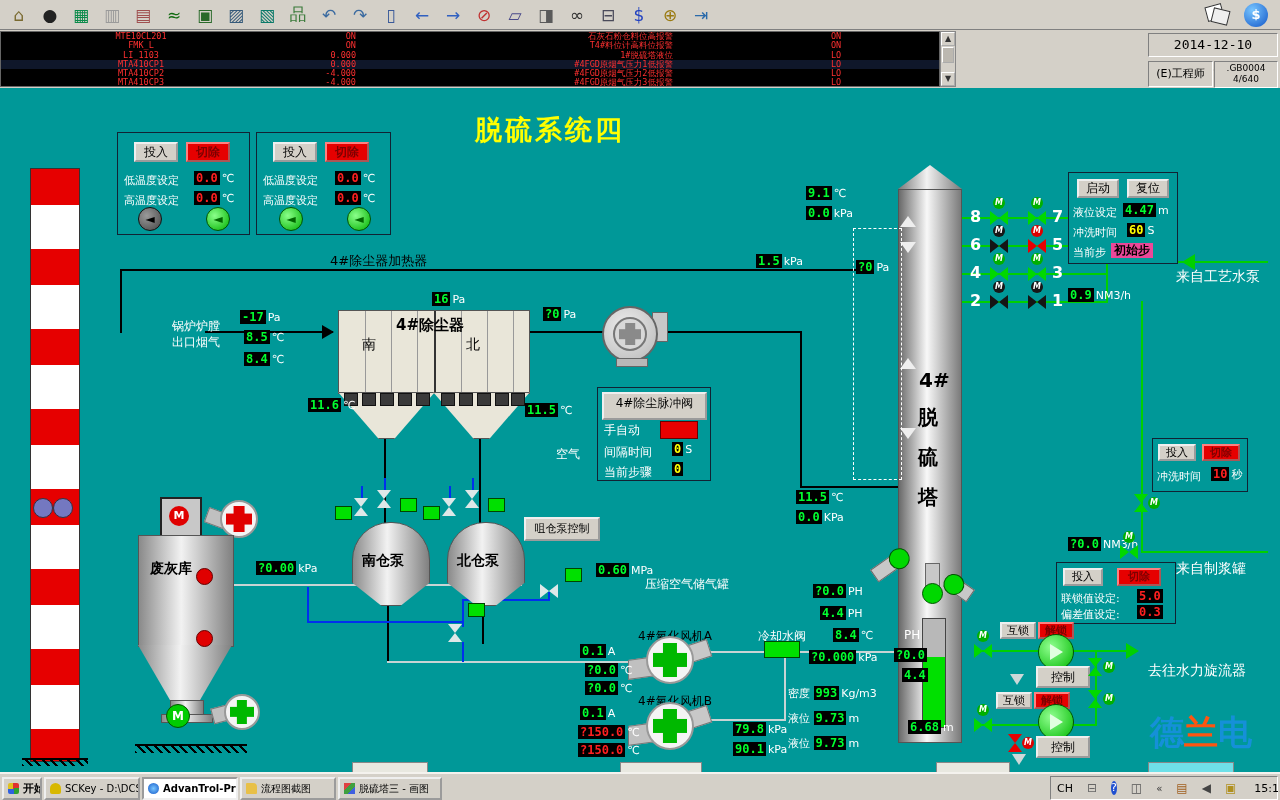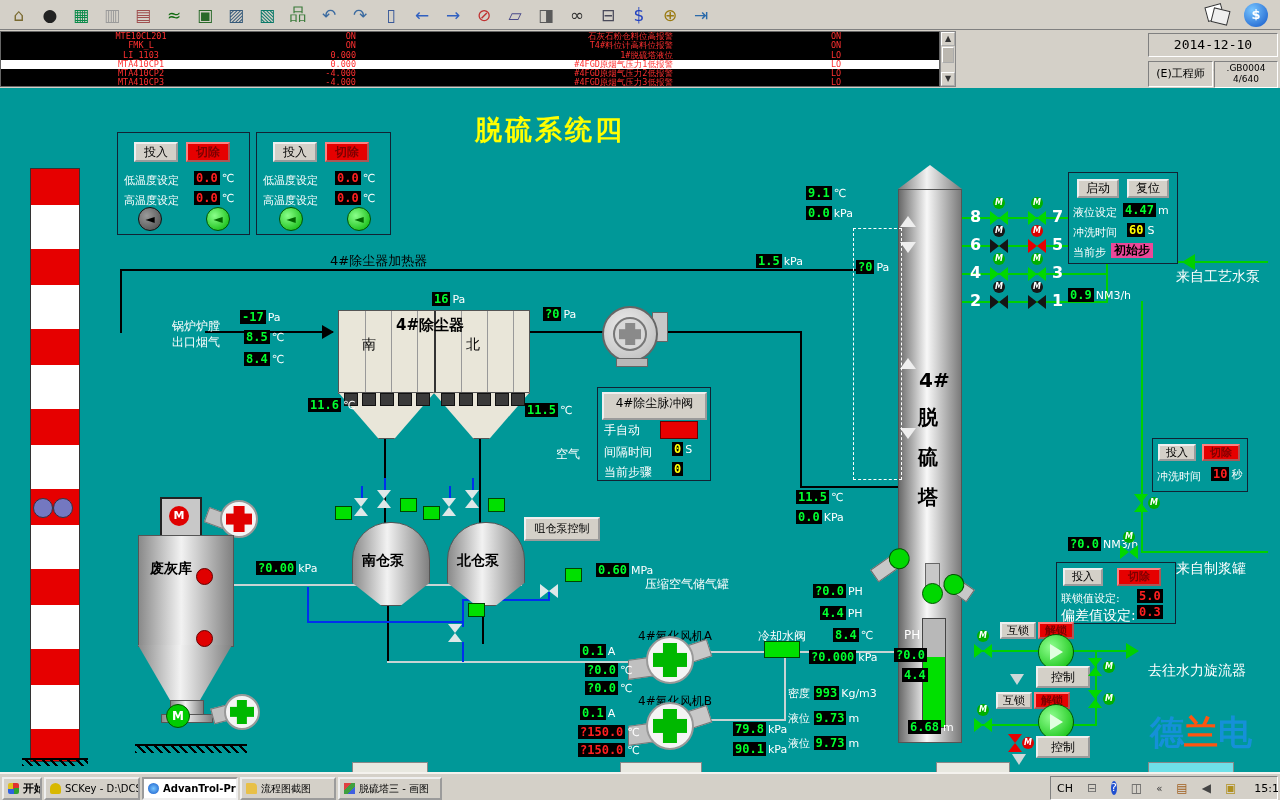--- a/index.html
+++ b/index.html
@@ -5,21 +5,21 @@
   html,body{margin:0;padding:0;background:#555;font-family:"DejaVu Sans","Liberation Sans",sans-serif;}
   #stage{position:relative;width:1280px;height:800px;background:#009898;overflow:hidden;}
   .abs{position:absolute;}
   
   #toolbar{position:absolute;left:0;top:0;width:1280px;height:30px;background:#d4d0c8;border-bottom:1px solid #808080;display:flex;align-items:center;gap:9px;padding-left:8px;box-sizing:border-box;}
   .tbi{font-size:17px;color:#3a5a6a;width:22px;text-align:center;cursor:pointer;}
   
   #alarmwrap{position:absolute;left:0;top:30px;width:1280px;height:58px;background:#d4d0c8;}
   #alarmbox{position:absolute;left:0;top:1px;width:940px;height:56px;background:#000;border:1px solid #666;box-sizing:border-box;overflow:hidden;}
   .arow{position:relative;height:9.3px;line-height:9.3px;font-size:8.5px;color:#ff3030;font-family:"DejaVu Sans Mono","Liberation Mono",monospace;white-space:nowrap;}
-  .arow.sel{background:#ffffff;}
+  .arow.sel{background:#0f172a;}
   .ac1{position:absolute;left:0;width:280px;text-align:center;}
   .ac2{position:absolute;left:280px;width:75px;text-align:right;}
   .ac3{position:absolute;left:360px;width:312px;text-align:right;}
   .ac4{position:absolute;left:830px;width:60px;}
   #ascroll{position:absolute;left:940px;top:1px;width:16px;height:56px;background:#d4d0c8;border:1px solid #888;box-sizing:border-box;font-size:8px;color:#333;}
   .sarr{height:12px;text-align:center;line-height:12px;background:#d4d0c8;border:1px outset #fff;}
   .sthumb{height:14px;margin:1px;background:#bcb8b0;border:1px outset #fff;}
   .clockbox{position:absolute;background:#d4d0c8;border:1px solid;border-color:#808080 #fff #fff #808080;color:#000;text-align:center;}
   
   .lbl{position:absolute;color:#fff;font-size:12px;white-space:nowrap;}
@@ -442,21 +442,21 @@
   <div class="disp" style="left:1068px;top:537px;"><b>?0.0</b><u>NM3/h</u></div>
   <i class="vh grn" style="left:1120px;top:545px;"></i>
     <i class="mb" style="left:1123px;top:531px;">M</i>
   <span class="lbl" style="left:1176px;top:560px;font-size:14px;">来自制浆罐</span>
 
   <div class="panel" style="left:1056px;top:562px;width:120px;height:62px;">
     <div class="btn" style="left:6px;top:5px;width:40px;height:18px;line-height:14px;font-size:11px;">投入</div>
     <div class="btn red" style="left:60px;top:5px;width:44px;height:18px;line-height:14px;font-size:11px;">切除</div>
     <span class="lbl" style="left:4px;top:28px;font-size:11px;">联锁值设定:</span>
     <div class="disp red" style="left:80px;top:26px;"><b>5.0</b></div>
-    <span class="lbl" style="left:4px;top:44px;font-size:14px;">偏差值设定:</span>
+    <span class="lbl" style="left:4px;top:44px;font-size:11px;">偏差值设定:</span>
     <div class="disp red" style="left:80px;top:42px;"><b>0.3</b></div>
   </div>
 
   <div class="btn" style="left:1000px;top:622px;width:36px;height:17px;line-height:13px;font-size:11px;">互锁</div>
   <div class="btn red" style="left:1038px;top:622px;width:36px;height:17px;line-height:13px;font-size:11px;">解锁</div>
   <i class="vh grn" style="left:974px;top:644px;"></i>
     <i class="mb" style="left:977px;top:630px;">M</i>
   <div class="pump" style="left:1038px;top:634px;"></div>
   <div class="btn" style="left:1036px;top:666px;width:54px;height:22px;line-height:18px;">控制</div>
   <i class="vv grn" style="left:1088px;top:658px;"></i>

